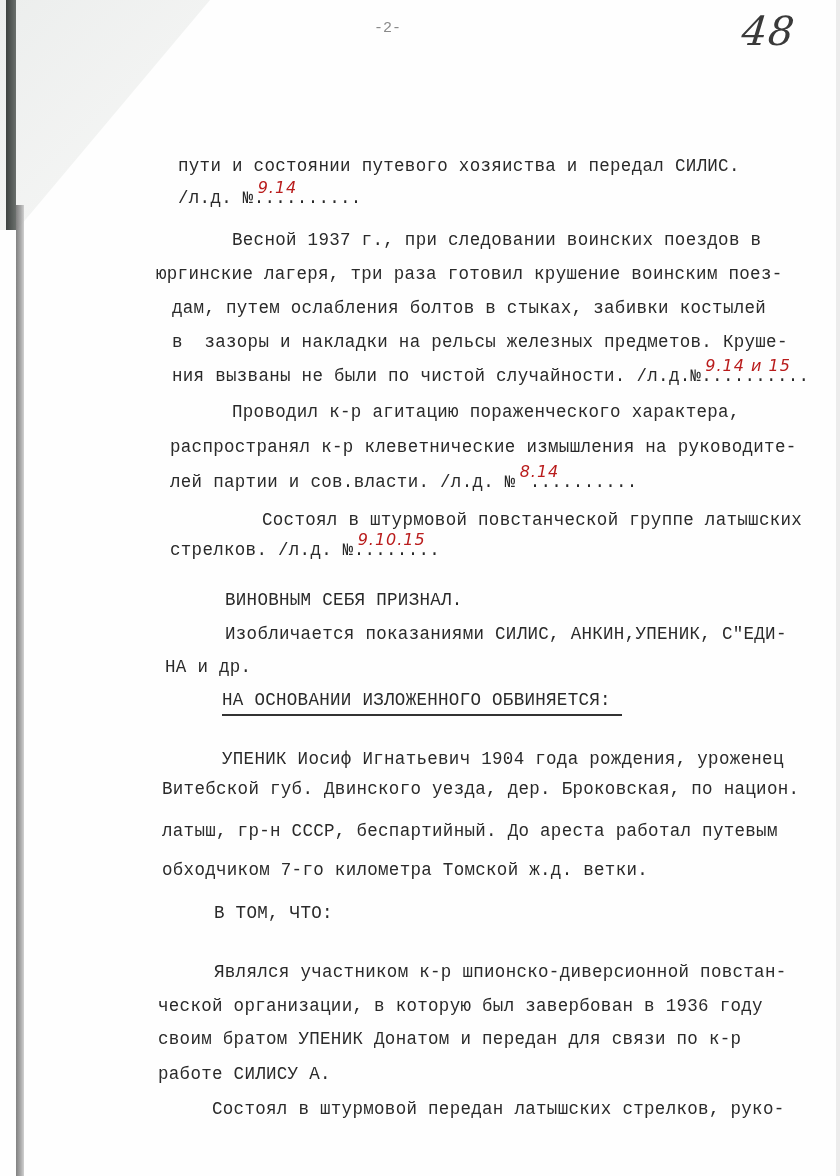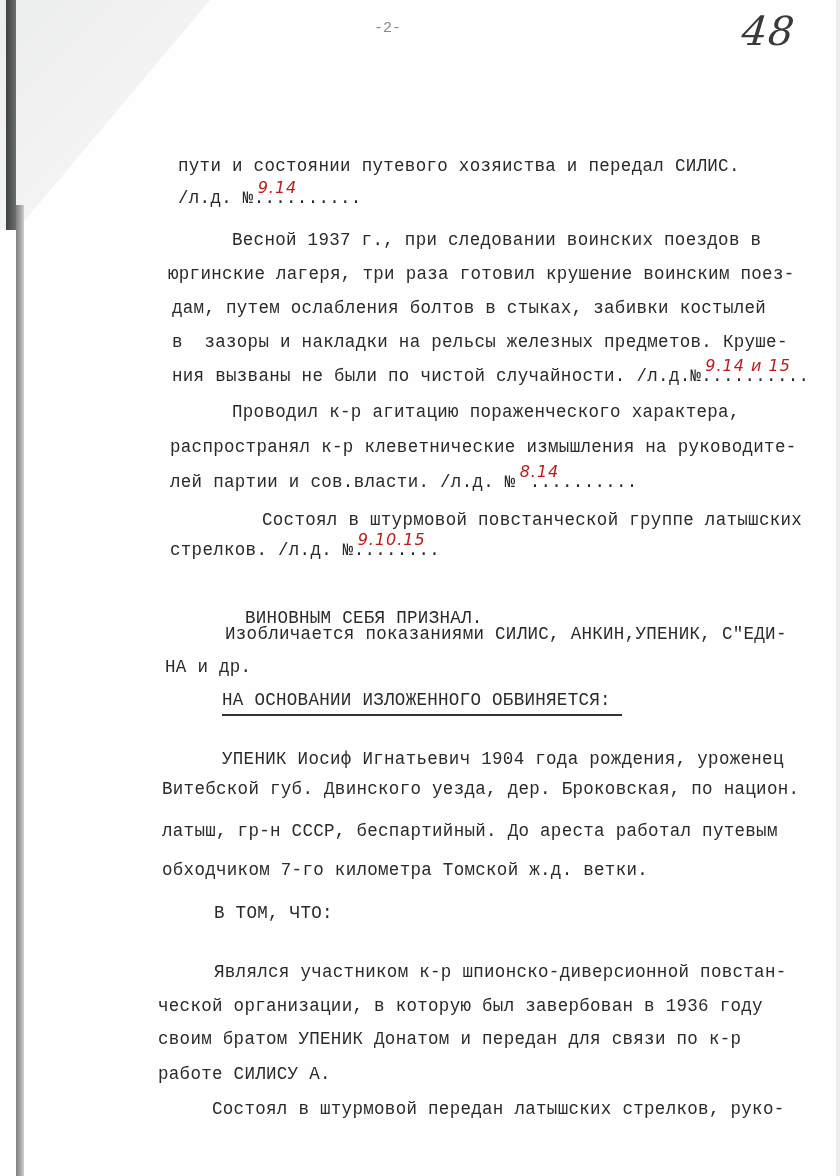--- a/index.html
+++ b/index.html
@@ -64,30 +64,30 @@
   <div class="binding"></div>
   <div class="right-edge"></div>
 
   <div class="header-page">-2-</div>
   <div class="sheet-num">48</div>
 
   <div id="lines">
       <div class="line" style="left: 178px; top: 156px;">пути и состоянии путевого хозяиства и передал СИЛИС.</div>
       <div class="line" style="left: 178px; top: 188px;">/л.д. №<span style="position: relative;"><span class="hw" style="position: absolute; left: 4px; top: -10px;">9.14</span>..........</span></div>
       <div class="line" style="left: 232px; top: 230px;">Весной 1937 г., при следовании воинских поездов в</div>
-      <div class="line" style="left: 168px; top: 264px;">юргинские лагеря, три раза готовил крушение воинским поез-</div>
+      <div class="line" style="left: 156px; top: 264px;">юргинские лагеря, три раза готовил крушение воинским поез-</div>
       <div class="line" style="left: 172px; top: 298px;">дам, путем ослабления болтов в стыках, забивки костылей</div>
       <div class="line" style="left: 172px; top: 332px;">в  зазоры и накладки на рельсы железных предметов. Круше-</div>
       <div class="line" style="left: 172px; top: 366px;">ния вызваны не были по чистой случайности. /л.д.№<span style="position: relative;"><span class="hw" style="position: absolute; left: 4px; top: -10px;">9.14 и 15</span>..........</span></div>
       <div class="line" style="left: 232px; top: 402px;">Проводил к-р агитацию пораженческого характера,</div>
       <div class="line" style="left: 170px; top: 437px;">распространял к-р клеветнические измышления на руководите-</div>
       <div class="line" style="left: 170px; top: 472px;">лей партии и сов.власти. /л.д. №<span style="position: relative; padding-left: 14px;"><span class="hw" style="position: absolute; left: 4px; top: -10px;">8.14</span>..........</span></div>
       <div class="line" style="left: 228px; top: 510px; margin-left: 34px;">Состоял в штурмовой повстанческой группе латышских</div>
       <div class="line" style="left: 170px; top: 540px;">стрелков. /л.д. №<span style="position: relative;"><span class="hw" style="position: absolute; left: 4px; top: -10px;">9.10.15</span>........</span></div>
-      <div class="line" style="left: 225px; top: 608px; margin-left: 20px;">ВИНОВНЫМ СЕБЯ ПРИЗНАЛ.</div>
+      <div class="line" style="left: 225px; top: 590px;">ВИНОВНЫМ СЕБЯ ПРИЗНАЛ.</div>
       <div class="line" style="left: 225px; top: 624px;">Изобличается показаниями СИЛИС, АНКИН,УПЕНИК, С"ЕДИ-</div>
       <div class="line" style="left: 165px; top: 657px;">НА и др.</div>
       <div class="line" style="left: 222px; top: 690px;">НА ОСНОВАНИИ ИЗЛОЖЕННОГО ОБВИНЯЕТСЯ:</div>
       <div class="line" style="left: 222px; top: 749px;">УПЕНИК Иосиф Игнатьевич 1904 года рождения, уроженец</div>
       <div class="line" style="left: 162px; top: 779px;">Витебской губ. Двинского уезда, дер. Броковская, по национ.</div>
       <div class="line" style="left: 162px; top: 821px;">латыш, гр-н СССР, беспартийный. До ареста работал путевым</div>
       <div class="line" style="left: 162px; top: 860px; font-family: Liberation Mono, monospace;">обходчиком 7-го километра Томской ж.д. ветки.</div>
       <div class="line" style="left: 214px; top: 903px;">В ТОМ, ЧТО:</div>
       <div class="line" style="left: 214px; top: 962px;">Являлся участником к-р шпионско-диверсионной повстан-</div>
       <div class="line" style="left: 158px; top: 996px;">ческой организации, в которую был завербован в 1936 году</div>

